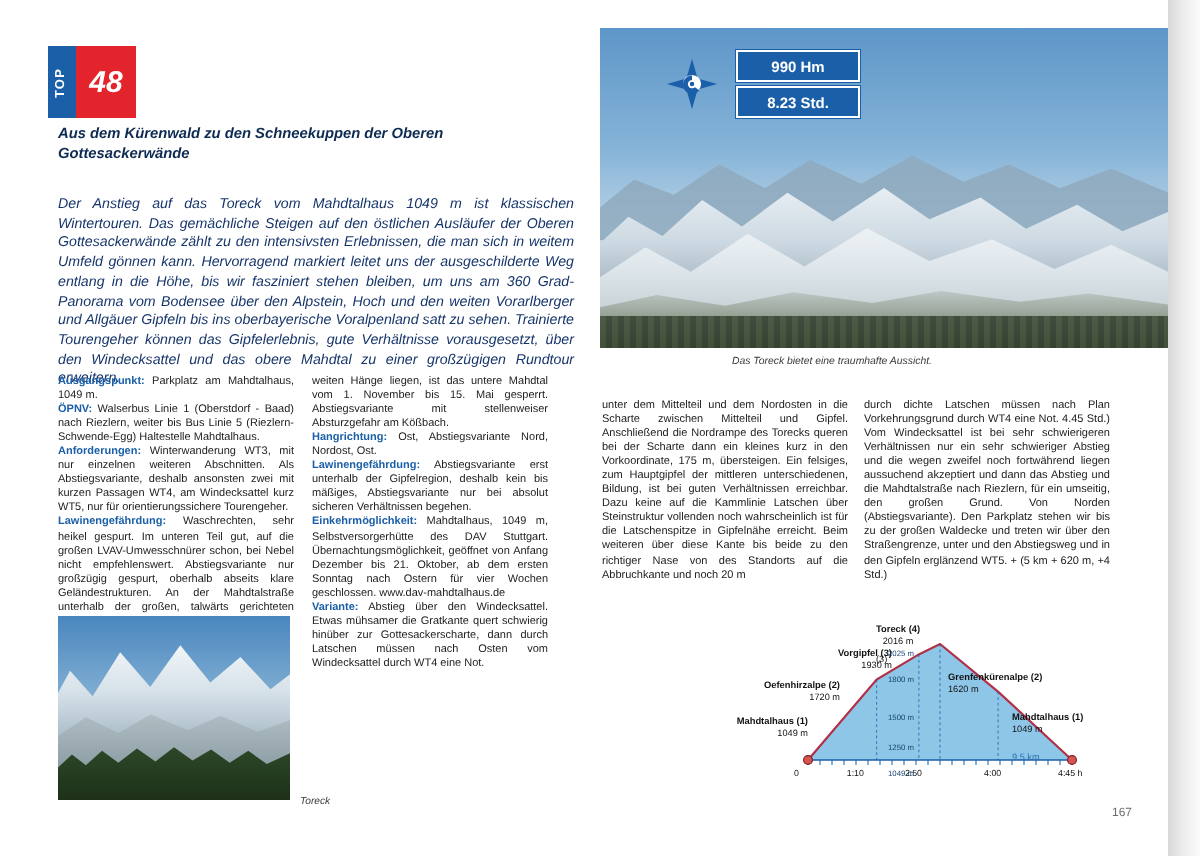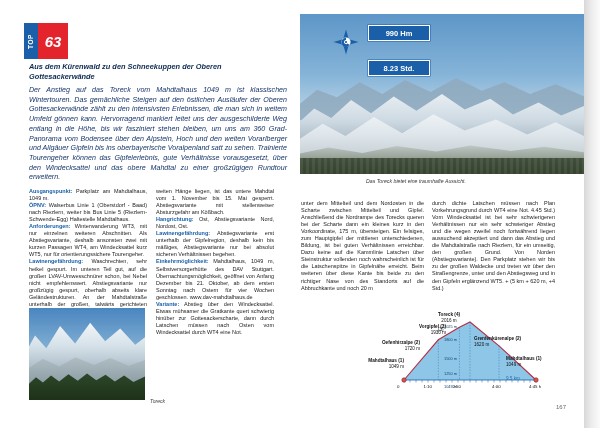--- a/index.html
+++ b/index.html
@@ -21,21 +21,21 @@
   .num-box{position:absolute;left:14px;top:0;width:30px;height:36px;
       background:#e4242c;display:flex;align-items:center;justify-content:center;}
   .num-box span{color:#ffffff;font-size:15px;font-weight:bold;font-style:italic;}
   .title-wrap{position:absolute;left:50px;top:1px;width:250px;}
   .title-wrap div{font-size:13.2px;font-weight:bold;font-style:italic;
       color:#0d2a52;line-height:16.5px;letter-spacing:-.1px;}
 
   .compass{position:absolute;left:308px;top:5px;width:28px;height:28px;}
   .badges{position:absolute;left:344px;top:2px;width:62px;}
   .badge{background:#1a5fa8;color:#fff;font-size:7.5px;font-weight:bold;
-      text-align:center;padding:2.5px 0 2.5px;margin-bottom:19px;
+      text-align:center;padding:2.5px 0 2.5px;margin-bottom:2px;
       border:1px solid #fff;box-shadow:0 0 0 .5px #1a5fa8;}
 
   
   .panorama{position:absolute;left:300px;top:14px;width:284px;height:160px;overflow:hidden;}
   .pano-sky{position:absolute;inset:0;
       background:linear-gradient(180deg,#5d96c8 0%,#86b4d8 38%,#b9d3e6 62%,#dce9f2 100%);}
   .pano-far{position:absolute;left:0;top:52px;width:100%;height:54px;
       background:#8fa9bd;
       clip-path:polygon(0% 70%,6% 44%,13% 58%,21% 30%,29% 52%,37% 26%,46% 48%,
           55% 22%,64% 46%,72% 30%,81% 52%,90% 34%,100% 56%,100% 100%,0% 100%);
@@ -52,21 +52,21 @@
       background:linear-gradient(180deg,#cfd8da 0%,#8f9a8c 60%,#5d6a55 100%);
       clip-path:polygon(0% 40%,10% 22%,22% 38%,34% 18%,48% 34%,60% 16%,74% 32%,
           86% 20%,100% 36%,100% 100%,0% 100%);}
   .pano-trees{position:absolute;left:0;bottom:0;width:100%;height:16px;
       background:repeating-linear-gradient(90deg,#3b4a33 0 3px,#2c3827 3px 6px);
       opacity:.8;}
 
   
   .intro{position:absolute;left:29px;top:62px;width:258px;}
   .intro-head{font-size:7.4px;font-weight:bold;font-style:italic;color:#0d2a52;
-      line-height:10px;margin-bottom:4px;}
+      line-height:10px;margin-bottom:16px;}
   .intro-body{font-size:7.1px;font-style:italic;color:#16356a;
       line-height:9.7px;text-align:justify;}
 
   
   .col{position:absolute;font-size:5.5px;line-height:7.05px;color:#1c1c1c;
       text-align:justify;}
   .col1{left:29px;top:188px;width:118px;}
   .col2{left:156px;top:188px;width:118px;}
   .col3{left:301px;top:200px;width:123px;}
   .col4{left:432px;top:200px;width:123px;}
@@ -116,21 +116,21 @@
     <div class="pano-near"></div>
     <div class="pano-fore"></div>
     <div class="pano-trees"></div>
   </div>
 
   <div class="header">
     <div class="top-strip">
       <span>TOP</span>
     </div>
     <div class="num-box">
-      <span>63</span>
+      <span>48</span>
     </div>
     <svg class="compass" viewBox="0 0 40 40">
       <polygon points="20,2 24,16 38,20 24,24 20,38 16,24 2,20 16,16" fill="#1a5fa8"></polygon>
       <circle cx="20" cy="20" r="6.5" fill="#ffffff"></circle>
       <path d="M20 14 a6.5 6.5 0 1 0 5.2 10.4 l-3.1-2.1 a3 3 0 1 1-2.1-5.2 z" fill="#1a5fa8"></path>
       <circle cx="20" cy="20" r="1.6" fill="#1a5fa8"></circle>
     </svg>
     <div class="badges">
       <div class="badge">990 Hm</div>
       <div class="badge">8.23 Std.</div>

